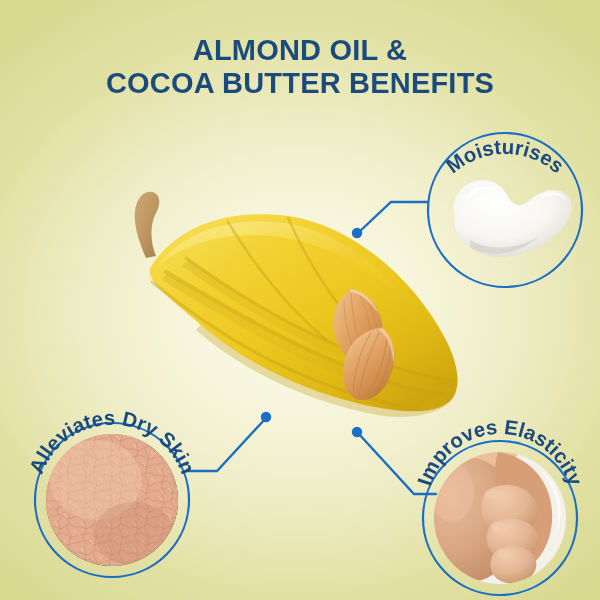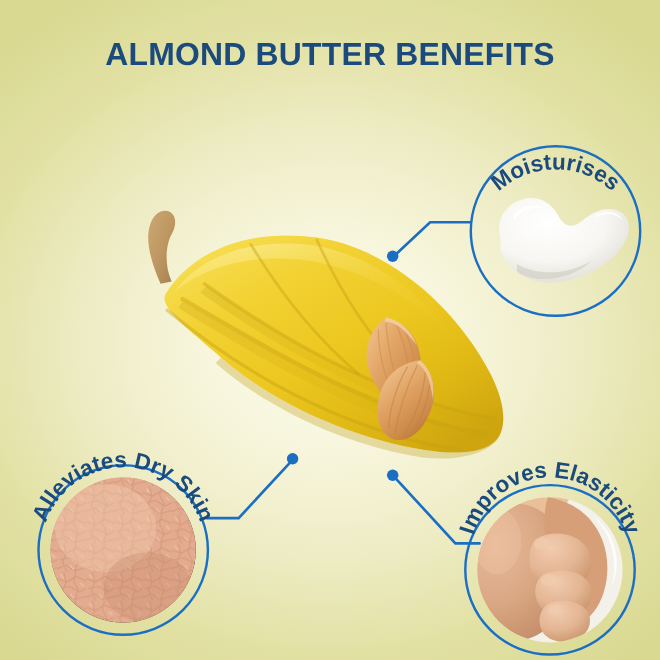--- a/index.html
+++ b/index.html
@@ -266,16 +266,17 @@
         <ellipse cx="452" cy="492" rx="22" ry="30" fill="#f0c7a6" opacity="0.35"></ellipse>
       </g>
       <path id="arcElas" d="M428 506 A72 72 0 0 1 572 506" fill="none"></path>
       <text font-family="Liberation Sans, sans-serif" font-size="20.5" font-weight="bold" fill="#1b4b7d">
         <textPath href="#arcElas" startOffset="50%" text-anchor="middle">Improves Elasticity</textPath>
       </text>
     </g>
   </svg>
 
   <div class="title-block">
-    <span class="title-line">ALMOND BUTTER BENEFITS</span>
+    <span class="title-line">ALMOND OIL &amp;</span>
+    <span class="title-line">COCOA BUTTER BENEFITS</span>
   </div>
 
 </div>
 
 </body></html>

